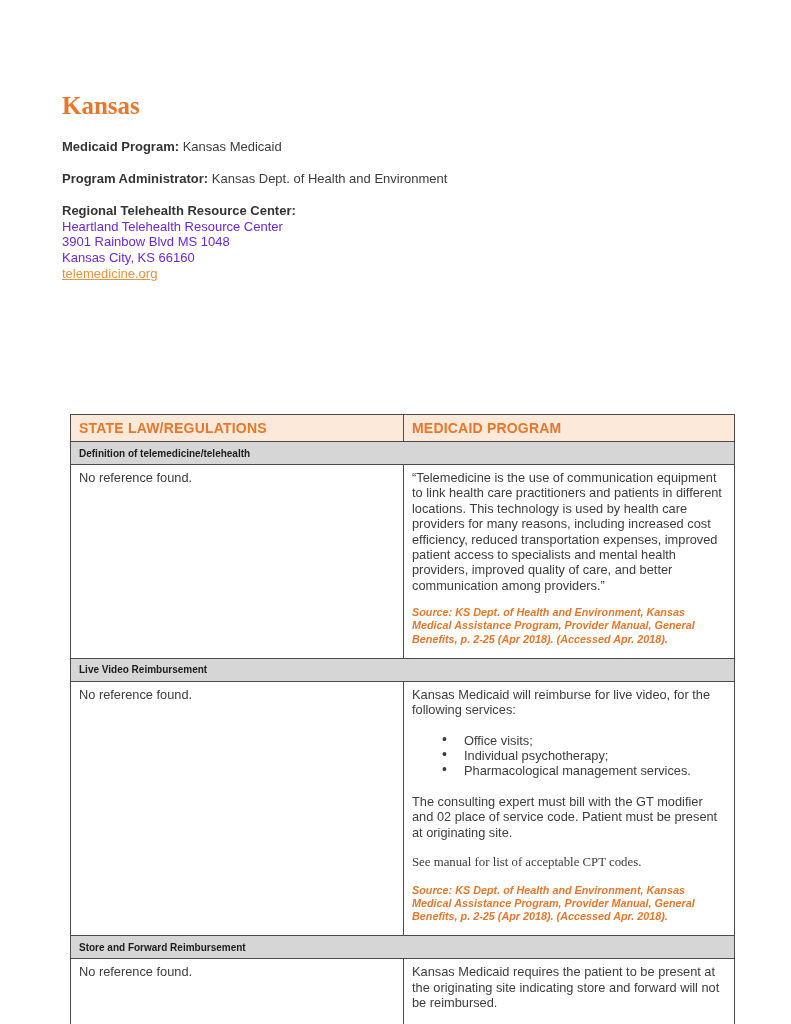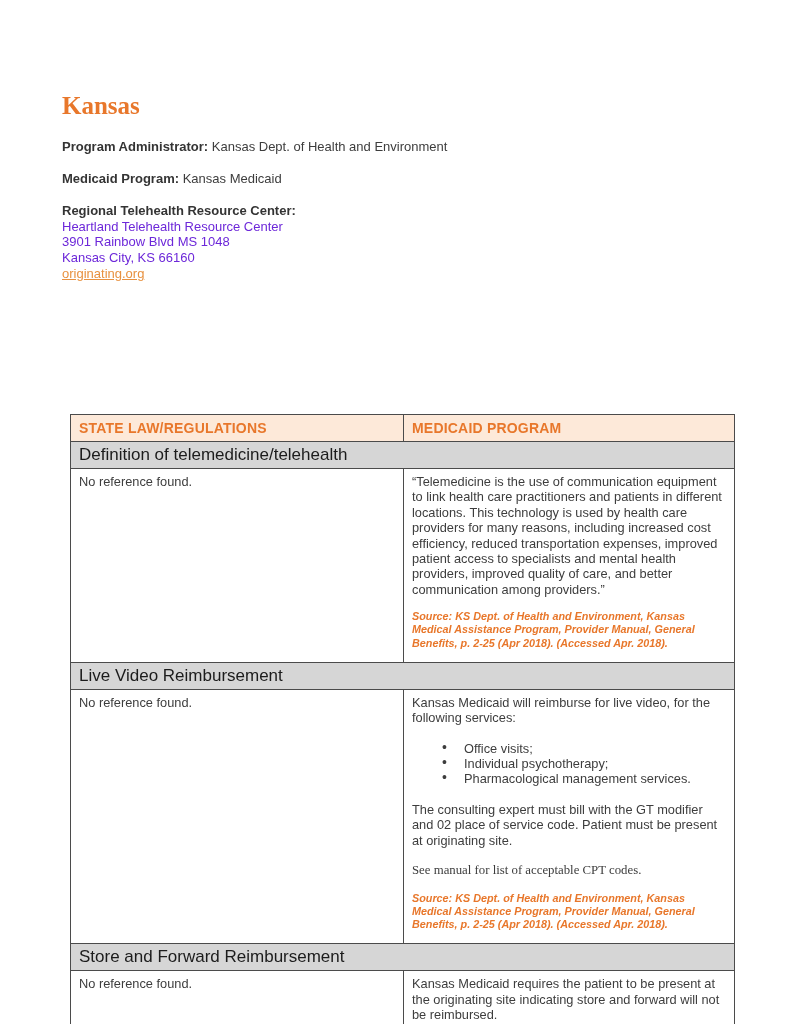--- a/index.html
+++ b/index.html
@@ -51,22 +51,22 @@
     font-weight: bold;
     text-align: left;
     padding: 5px 8px;
     height: 24px;
     letter-spacing: 0.2px;
   }
   th.col-head.left-col { width: 333px; }
   tr.section-row td {
     background: #D6D6D6;
     color: #1c1c1c;
-    font-size: 17px;
-    font-weight: normal;
+    font-size: 10px;
+    font-weight: bold;
     padding: 3px 8px;
     height: 23px;
   }
   tr.content-row td {
     vertical-align: top;
     background: #ffffff;
     padding: 5px 8px 12px 8px;
     font-size: 12.8px;
     line-height: 15.4px;
     color: #3d3d3d;
@@ -86,35 +86,35 @@
   }
 </style>
 </head>
 <body>
 
 <div class="page">
 
   <h1 class="page-title">Kansas</h1>
 
   <p class="field">
-    <span class="lbl">Program Administrator:</span>
-    <span class="val">Kansas Dept. of Health and Environment</span>
+    <span class="lbl">Medicaid Program:</span>
+    <span class="val">Kansas Medicaid</span>
   </p>
 
   <p class="field">
-    <span class="lbl">Medicaid Program:</span>
-    <span class="val">Kansas Medicaid</span>
+    <span class="lbl">Program Administrator:</span>
+    <span class="val">Kansas Dept. of Health and Environment</span>
   </p>
 
   <div class="rc-block">
     <div class="rc-label">Regional Telehealth Resource Center:</div>
     <div class="rc-line">Heartland Telehealth Resource Center</div>
     <div class="rc-line">3901 Rainbow Blvd MS 1048</div>
     <div class="rc-line">Kansas City, KS 66160</div>
-    <div><a href="#" class="rc-link">originating.org</a></div>
+    <div><a href="#" class="rc-link">telemedicine.org</a></div>
   </div>
 
   <table class="policy-table">
     <thead>
       <tr>
         <th class="col-head left-col">STATE LAW/REGULATIONS</th>
         <th class="col-head">MEDICAID PROGRAM</th>
       </tr>
     </thead>
     <tbody id="policy-table-body">

